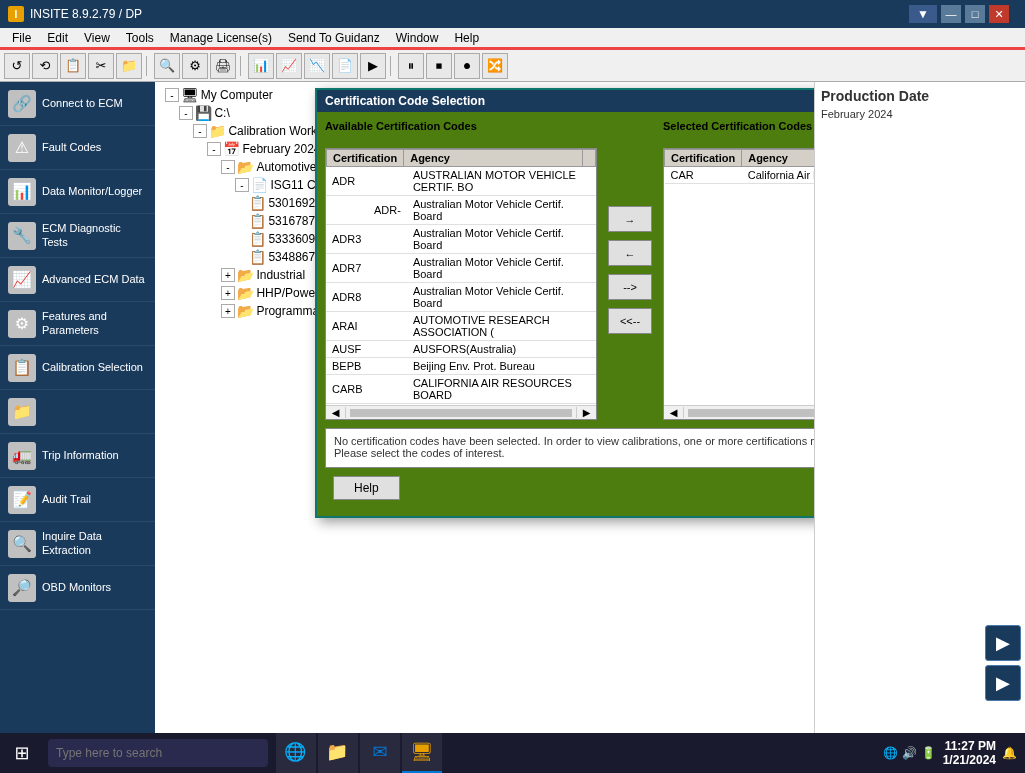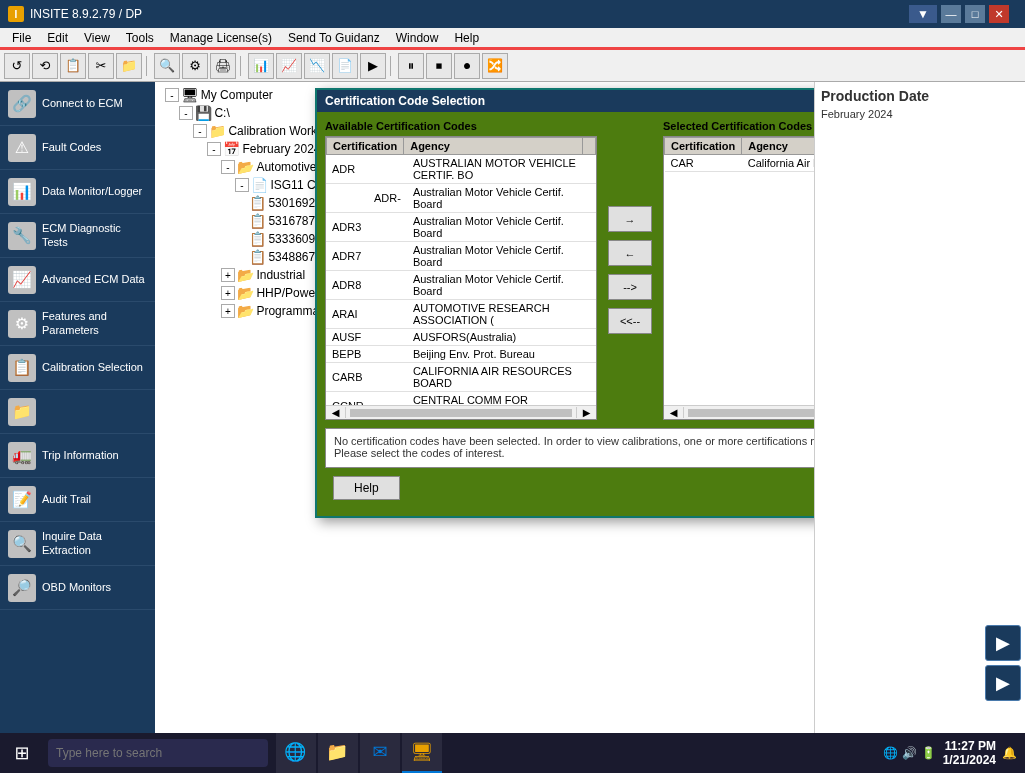--- a/index.html
+++ b/index.html
@@ -148,21 +148,21 @@
     .dialog-titlebar {
       background: #1a3a5c;
       color: white;
       padding: 4px 8px;
       font-size: 12px;
       font-weight: bold;
       display: flex;
       align-items: center;
       justify-content: space-between;
     }
-    .col-label { font-size: 11px; font-weight: bold; margin-bottom: 4px; }
+    .col-label { font-size: 11px; font-weight: bold; margin-bottom: 16px; }
     table.cert-table { width: 100%; border-collapse: collapse; }
     table.cert-table th { background: #d4d0c8; border: 1px solid #999; padding: 2px 6px; font-size: 11px; text-align: left; position: sticky; top: 0; }
     table.cert-table td { border-bottom: 1px solid #e0e0e0; padding: 2px 6px; font-size: 11px; }
     .mid-btn {
       width: 44px; height: 26px;
       background: #e0e0e0;
       border: 1px solid #888;
       cursor: pointer;
       font-size: 11px;
       display: flex; align-items: center; justify-content: center;

